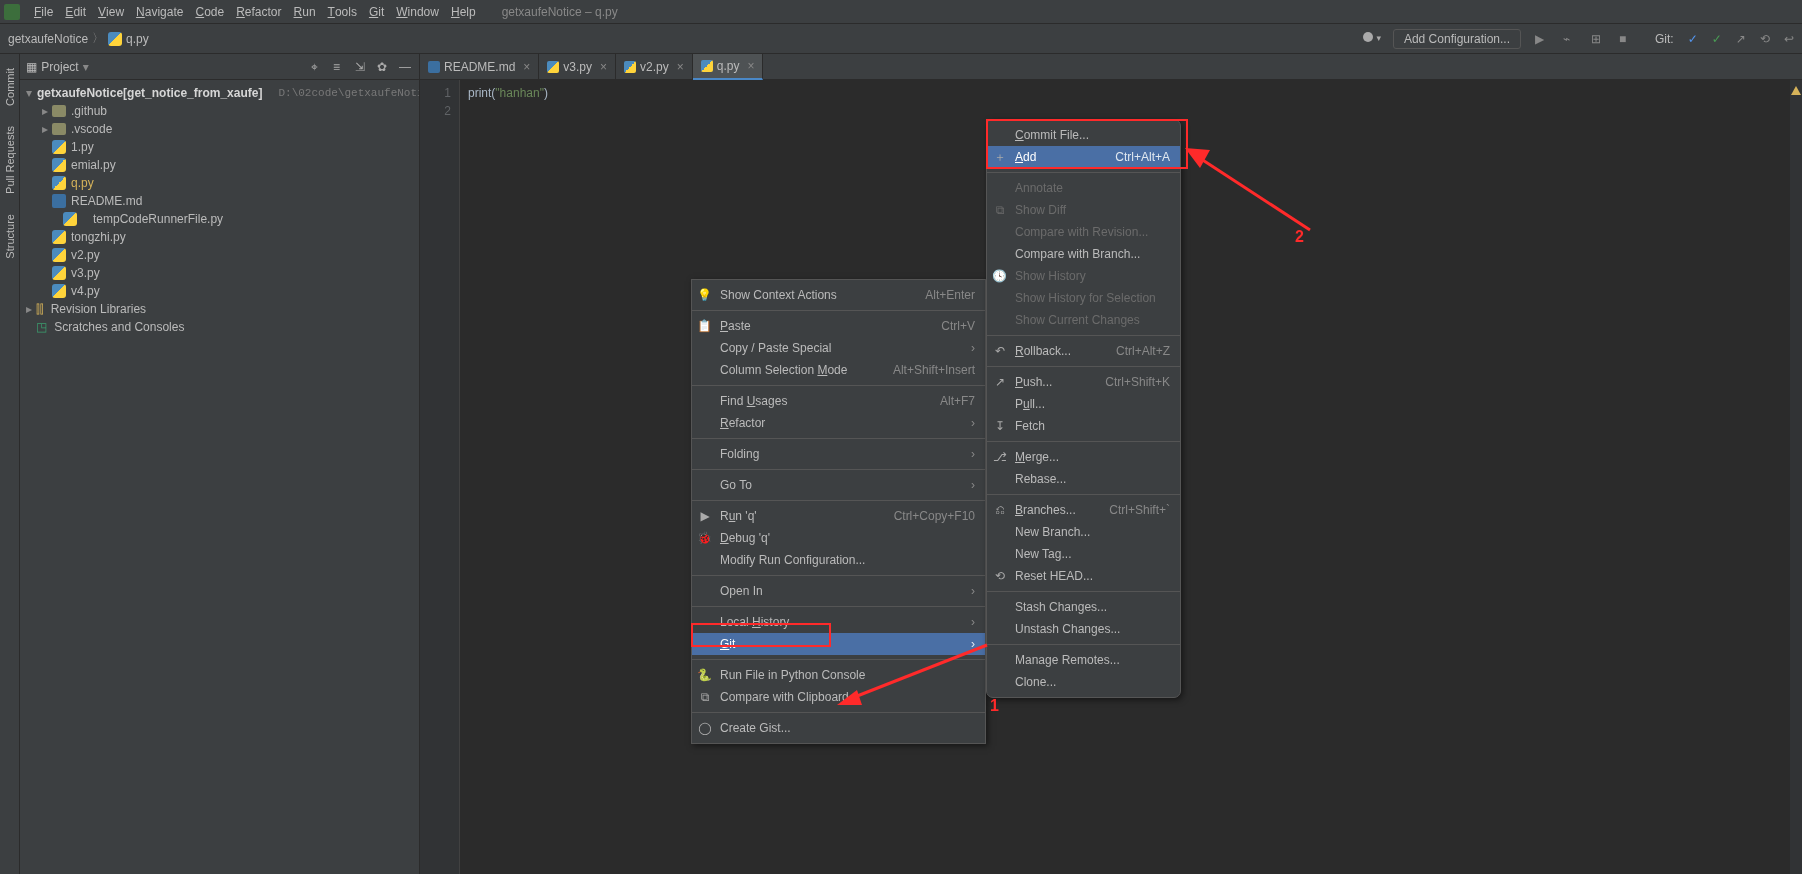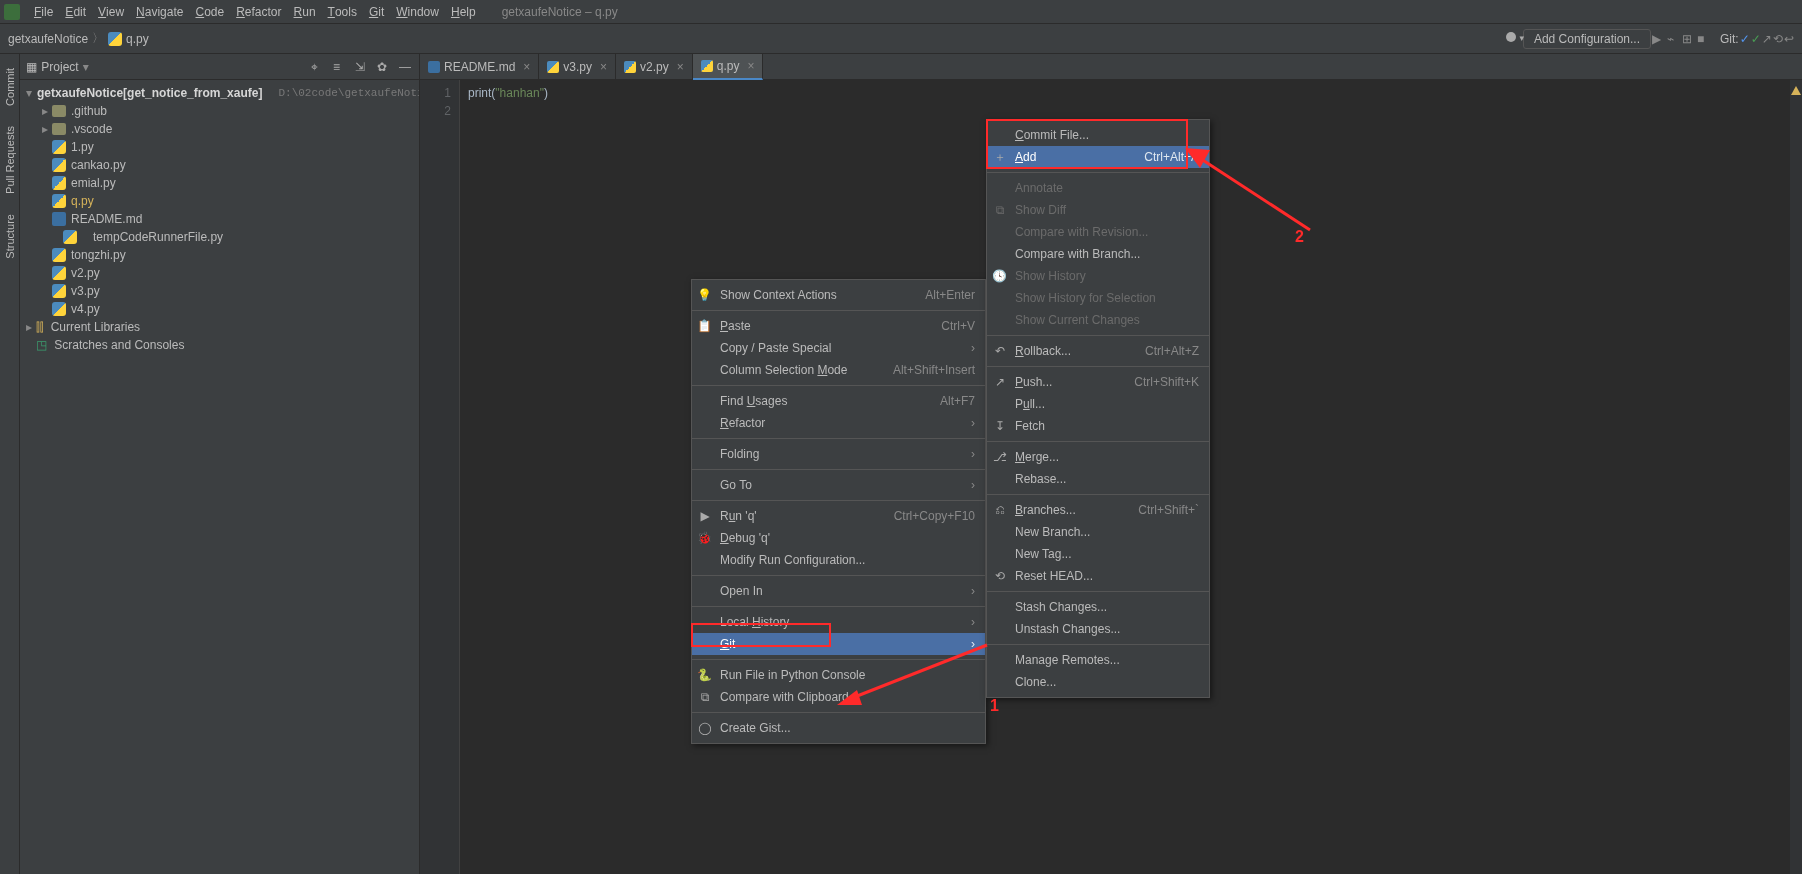--- a/index.html
+++ b/index.html
@@ -10,21 +10,21 @@
 .menubar .logo { width: 16px; height: 16px; background: #3c6e3c; border-radius: 2px; margin-right: 8px; }
 .menubar .menu-item { padding: 0 6px; height: 24px; display: flex; align-items: center; color: #bbbbbb; cursor: default; }
 .menubar .menu-item u { text-decoration: underline; }
 .menubar .title { margin-left: 20px; color: #888; }
 
 
 .navbar { background: #3c3f41; height: 30px; display: flex; align-items: center; padding: 0 8px; border-bottom: 1px solid #2b2b2b; }
 .navbar .crumb { color: #bbbbbb; display: flex; align-items: center; }
 .navbar .crumb .sep { color: #888; margin: 0 4px; }
 .navbar .pyicon { display: inline-block; width: 14px; height: 14px; background: linear-gradient(135deg, #4b8bbe 50%, #ffd43b 50%); border-radius: 3px; margin-right: 4px; }
-.navbar .right { margin-left: auto; display: flex; align-items: center; gap: 1px; }
+.navbar .right { margin-left: auto; display: flex; align-items: center; gap: 14px; }
 .navbar .add-config { background: #3c3f41; border: 1px solid #555; color: #bbb; padding: 2px 10px; border-radius: 3px; }
 .navbar .tool-icon { width: 14px; height: 14px; color: #888; }
 .navbar .git-label { color: #bbb; margin-left: 8px; }
 .navbar .git-check { color: #5394ec; }
 .navbar .git-check2 { color: #499c54; }
 .navbar .git-arrow { color: #888; }
 
 
 .main { display: flex; height: calc(100% - 54px); }
 
@@ -177,25 +177,20 @@
           <span class="name">.vscode</span>
         </div>
         <div class="tree-row" style="padding-left: 22px;">
           <span class="arrow"></span>
           <span class="pyfile"></span>
           <span class="name">1.py</span>
         </div>
         <div class="tree-row" style="padding-left: 22px;">
           <span class="arrow"></span>
           <span class="pyfile"></span>
-          <span class="name">cankao.py</span>
-        </div>
-        <div class="tree-row" style="padding-left: 22px;">
-          <span class="arrow"></span>
-          <span class="pyfile"></span>
           <span class="name">emial.py</span>
         </div>
         <div class="tree-row sel" style="padding-left: 22px;">
           <span class="arrow"></span>
           <span class="pyfile"></span>
           <span class="name">q.py</span>
         </div>
         <div class="tree-row" style="padding-left: 22px;">
           <span class="arrow"></span>
           <span class="mdfile"></span>
@@ -222,21 +217,21 @@
           <span class="name">v3.py</span>
         </div>
         <div class="tree-row" style="padding-left: 22px;">
           <span class="arrow"></span>
           <span class="pyfile"></span>
           <span class="name">v4.py</span>
         </div>
         <div class="tree-row" style="padding-left: 6px;">
           <span class="arrow">▸</span>
           <span class="libicon">⫿⫿</span>
-          <span class="name">Current Libraries</span>
+          <span class="name">Revision Libraries</span>
         </div>
         <div class="tree-row" style="padding-left: 6px;">
           <span class="arrow"></span>
           <span class="scratchicon">◳</span>
           <span class="name">Scratches and Consoles</span>
         </div>
       </div>
   </div>
 
   <div class="editor-area">
@@ -350,21 +345,21 @@
       <span class="icon">⧉</span>
       <span>Compare with Clipboard</span>
     </div>
     <div class="sep"></div>
     <div class="mi">
       <span class="icon">◯</span>
       <span>Create Gist...</span>
     </div>
   </div>
 
-<div class="context-menu" id="cm2" style="left:986px; top:119px; width:224px;">
+<div class="context-menu" id="cm2" style="left:986px; top:119px; width:195px;border-radius:7px;">
     <div class="mi">
       <span><u>C</u>ommit File...</span>
     </div>
     <div class="mi selected">
       <span class="icon">＋</span>
       <span><u>A</u>dd</span>
       <span class="shortcut">Ctrl+Alt+A</span>
     </div>
     <div class="sep"></div>
     <div class="mi disabled">

